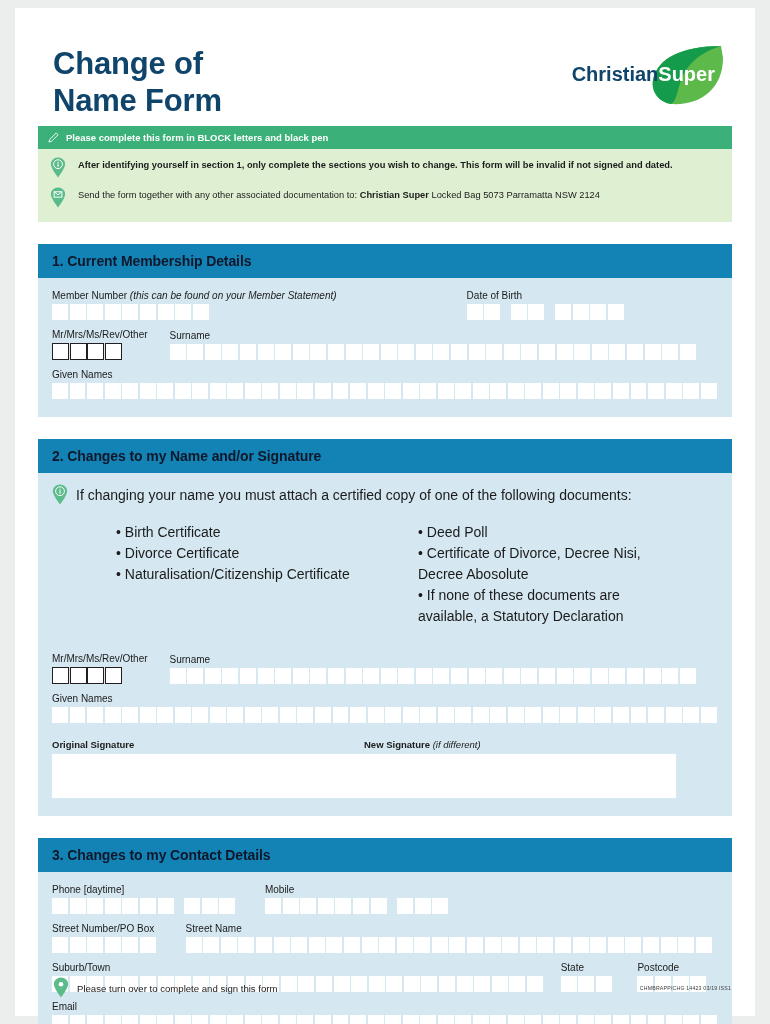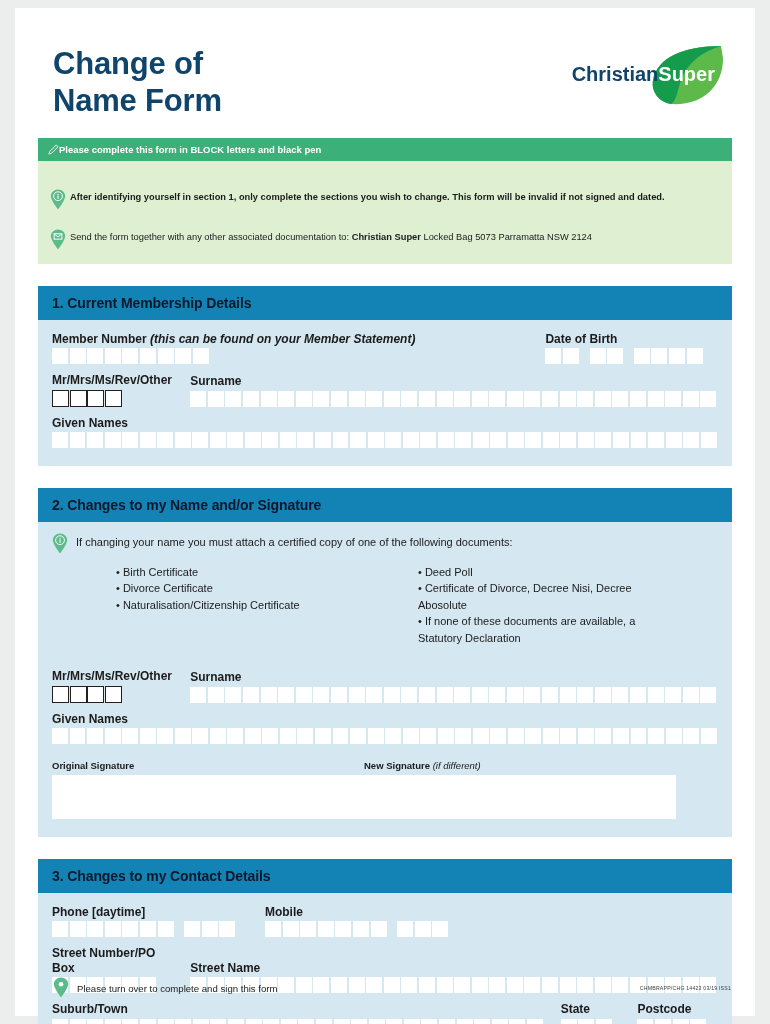--- a/index.html
+++ b/index.html
@@ -30,58 +30,58 @@
     font-size:20px;font-weight:bold;color:#10456b;white-space:nowrap;
   }
   .logo-text .sup{color:#ffffff;}
 
   
   .band{margin:0 23px;}
   .band-green{
     background:#3bb179;color:#ffffff;
     font-size:9.5px;font-weight:bold;
     padding:6px 10px 6px 10px;
-    display:flex;align-items:center;margin-top:12px;
+    display:flex;align-items:center;gap:7px;
   }
   .band-pale{
     background:#dff0d2;
     padding:9px 12px 12px 12px;
   }
-  .note{display:flex;gap:4px;align-items:flex-start;margin-bottom:10px;margin-top:20px;}
+  .note{display:flex;gap:12px;align-items:flex-start;margin-bottom:10px;}
   .note:last-child{margin-bottom:2px;}
   .note-txt{font-size:9.3px;color:#1b1b1b;line-height:1.45;padding-top:1px;}
   .note-txt.b{font-weight:bold;}
   .pin{flex:0 0 16px;width:16px;height:21px;margin-top:-1px;}
 
   
   .section{margin:0 23px 22px 23px;}
   .sec-hd{
     background:#1383b6;color:#0f172a;
     font-size:14px;font-weight:bold;
     padding:9px 14px;letter-spacing:-0.1px;
   }
   .sec-bd{background:#d5e7f1;padding:12px 14px 18px 14px;}
 
-  .lbl{font-size:12px;color:#1b1b1b;margin-bottom:2px;line-height:1.2;font-weight:bold;}
+  .lbl{font-size:10px;color:#1b1b1b;margin-bottom:2px;line-height:1.2;}
   .lbl .it{font-style:italic;}
 
   .row{display:flex;align-items:flex-end;}
   .fieldgrp{display:flex;}
   .bx{
     width:16px;height:16px;background:#ffffff;
     margin-right:1.6px;box-sizing:border-box;
   }
   .bx.dark{border:1.4px solid #231f20;width:17px;height:17px;margin-right:0.6px;}
   .gap{width:9px;}
 
   .sub{margin-top:9px;}
 
   
   .docs{display:flex;gap:8px;margin-bottom:12px;}
-  .docs-body{font-size:11px;color:#1b1b1b;line-height:1.5;}
+  .docs-body{font-size:14px;color:#1b1b1b;line-height:1.5;}
   .docs-cols{display:flex;margin-top:2px;}
   .docs-col{width:262px;}
   .docs-col li{list-style:none;}
   .bullet:before{content:"• ";}
 
   
   .sigrow{display:flex;margin-top:16px;}
   .sigblk{width:312px;}
   .sigbox{background:#ffffff;height:44px;margin-top:4px;}
   .siglbl{font-size:9.5px;font-weight:bold;color:#1b1b1b;margin-bottom:1px;}

